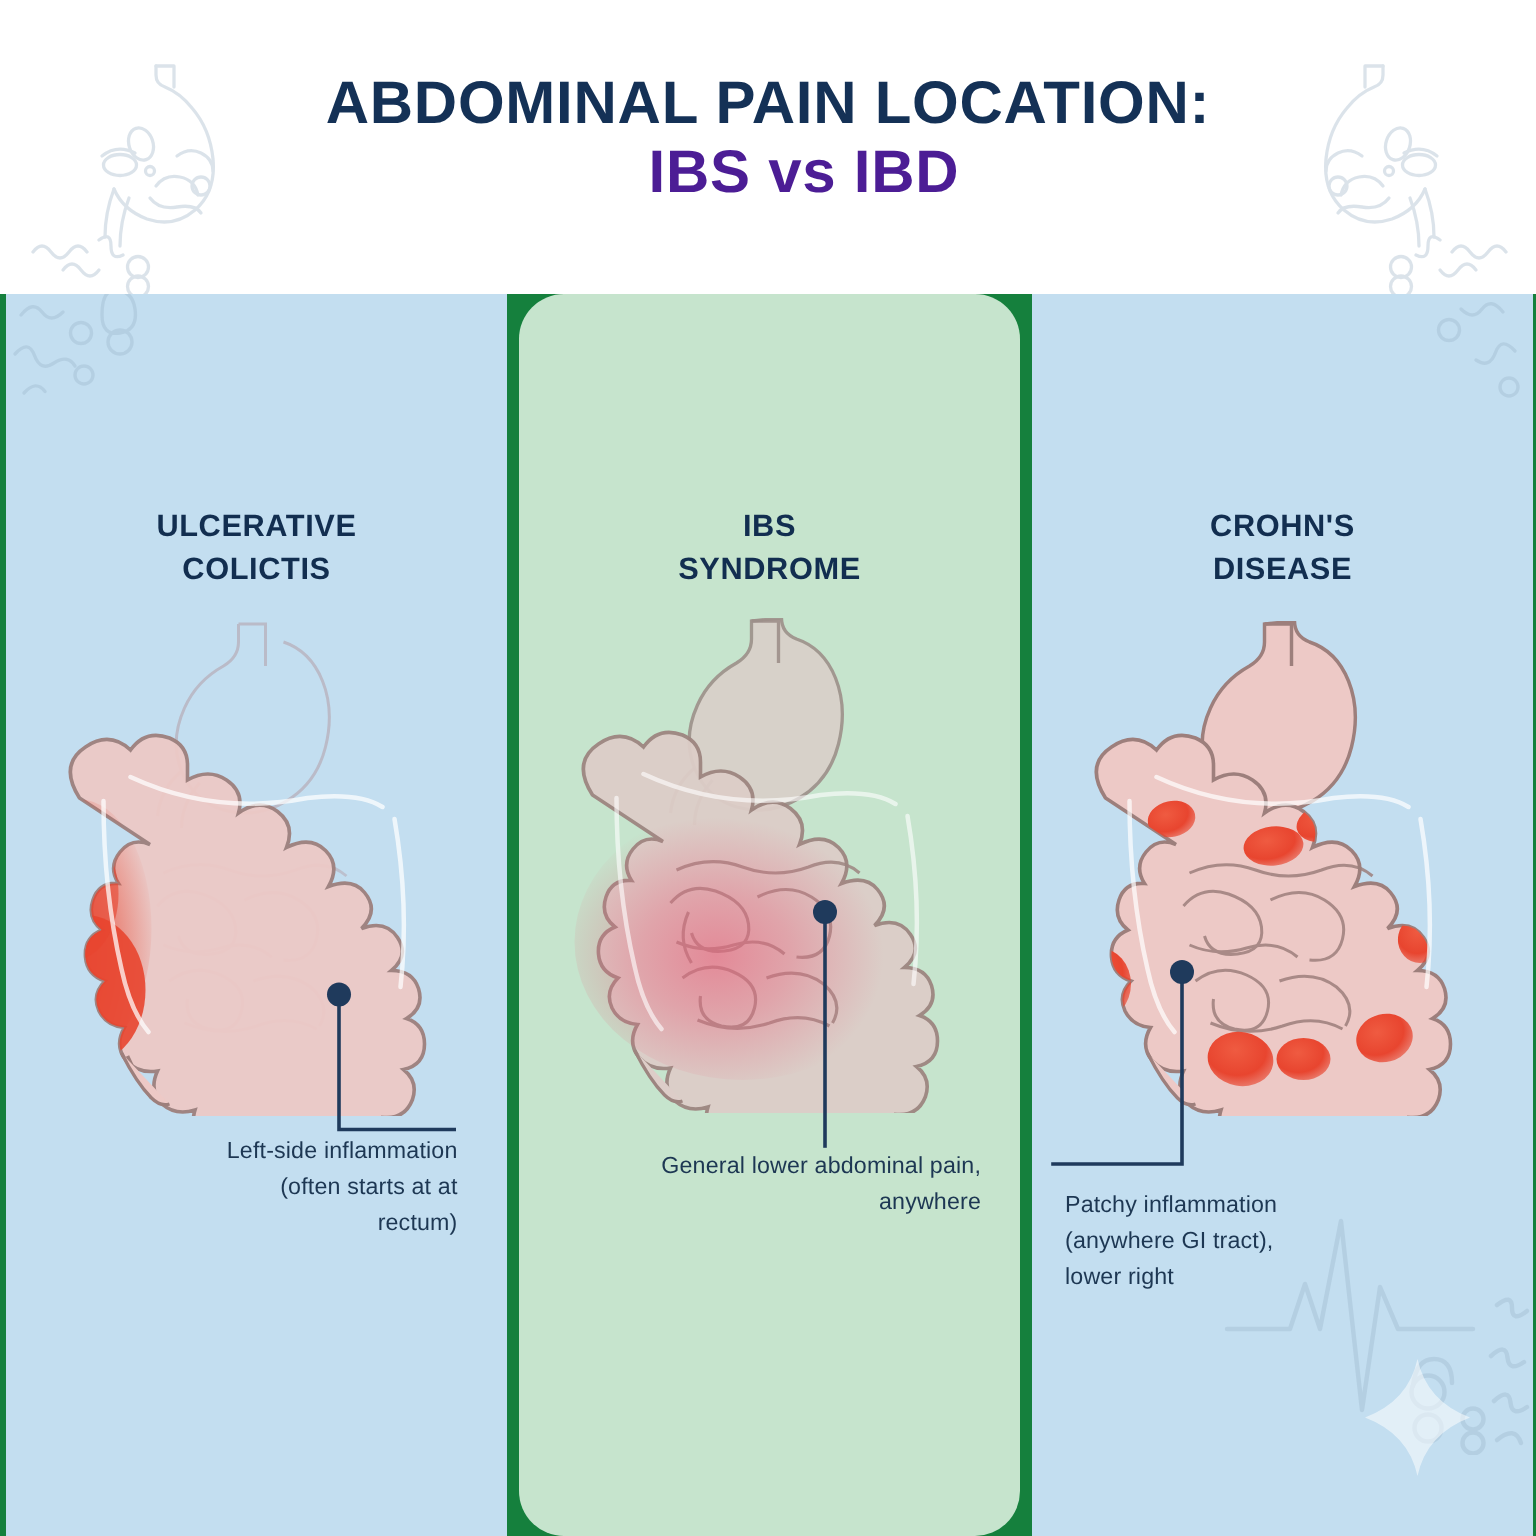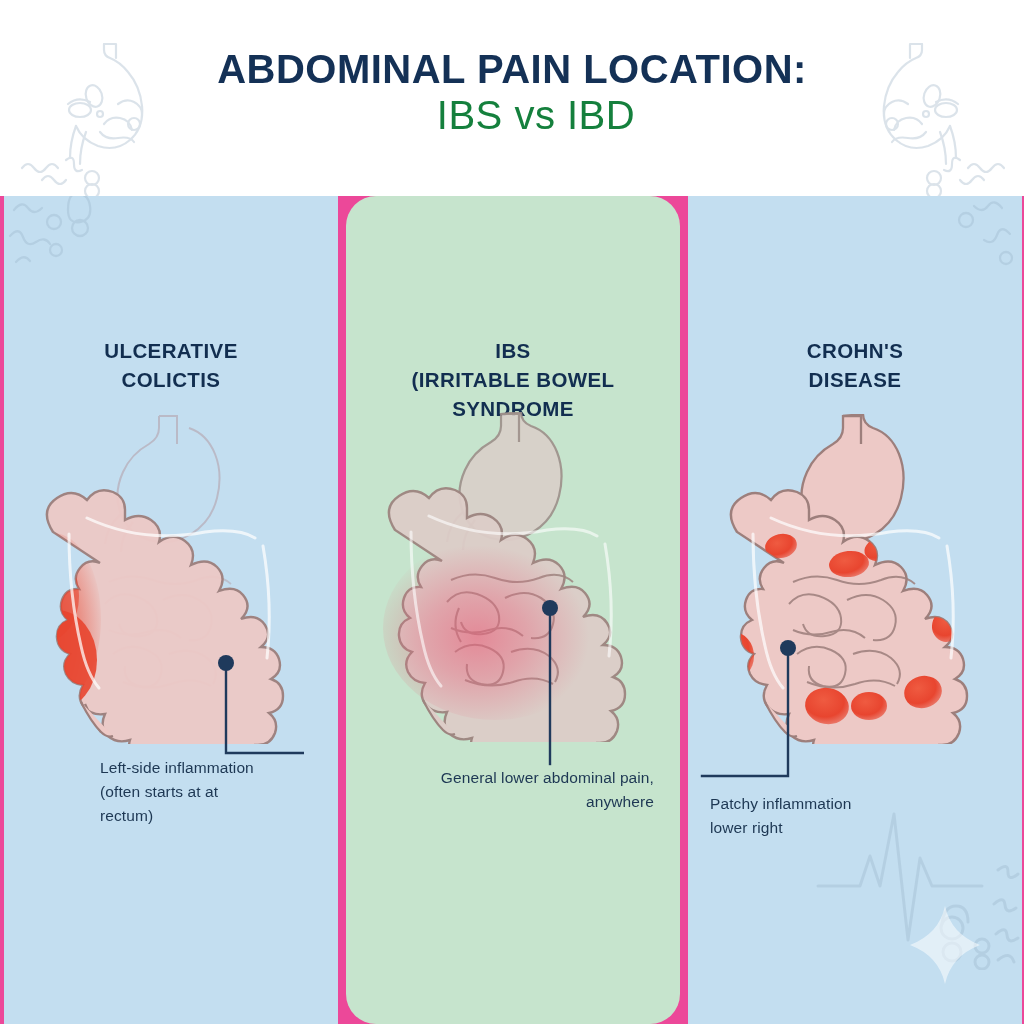--- a/index.html
+++ b/index.html
@@ -42,34 +42,34 @@
   .title-line1 {
     font-size:40px;
     font-weight:bold;
     letter-spacing:.5px;
     color:#143156;
     line-height:1.08;
     white-space:nowrap;
   }
   .title-line2 {
     font-size:40px;
-    font-weight:normal;
+    font-weight:bold;
     letter-spacing:.5px;
-    color:#15803d;
+    color:#4c1d95;
     line-height:1.22;
     white-space:nowrap;
     margin-left:48px;
   }
 
   
   .panels {
     position:absolute;
     left:0; top:196px;
     width:1024px; height:828px;
-    background:#ec4899;
+    background:#15803d;
   }
   .panel {
     position:absolute;
     top:0; height:828px;
     overflow:hidden;
   }
   .panel.p0 { left:4px;   width:334px; background:#c3def0; }
   .panel.p1 { left:346px; width:334px; background:#c6e4cd; }
   .panel.p2 { left:688px; width:334px; background:#c3def0; }
 
@@ -107,20 +107,21 @@
   
   .caption {
     position:absolute;
     font-size:15.5px;
     color:#1d3753;
     line-height:1.55;
     letter-spacing:.1px;
   }
   .caption.cap0 {
     left:96px; top:560px; width:205px;
+    text-align:right;
   }
   .caption.cap1 {
     left:30px; top:570px; width:278px;
     text-align:right;
   }
   .caption.cap2 {
     left:22px; top:596px; width:215px;
     text-align:left;
   }
 
@@ -294,21 +295,20 @@
         <div>Left-side inflammation</div>
         <div>(often starts at at</div>
         <div>rectum)</div>
       </div>
     </div>
 
     <div class="panel p1" style="background: rgb(198, 228, 205); border-radius: 30px;">
 
       <div class="panel-title">
         <div>IBS</div>
-        <div>(IRRITABLE BOWEL</div>
         <div>SYNDROME</div>
       </div>
 
       <svg class="anatomy" viewBox="0 0 316 330">
         <defs>
           <radialGradient id="ibsGlow" cx="0.42" cy="0.55" r="0.5">
             <stop offset="0%" stop-color="#e8607a" stop-opacity="0.62"></stop>
             <stop offset="45%" stop-color="#e8607a" stop-opacity="0.38"></stop>
             <stop offset="100%" stop-color="#e8607a" stop-opacity="0"></stop>
           </radialGradient>
@@ -462,20 +462,21 @@
         <path d="M68 288 q10 20 20 30 q6 6 12 4" fill="#edc9c6" stroke="#9d7f7c" stroke-width="2.2"></path>
       </svg>
 
       <svg class="connector c2" viewBox="0 0 160 160">
         <circle cx="90" cy="12" r="8" fill="#1f3a5c"></circle>
         <path d="M90 20 L90 140 L4 140" fill="none" stroke="#1f3a5c" stroke-width="2.4" stroke-linecap="square"></path>
       </svg>
 
       <div class="caption cap2">
         <div>Patchy inflammation</div>
+        <div>(anywhere GI tract),</div>
         <div> lower right</div>
       </div>
 
       <svg class="panel-deco deco-ecg" viewBox="0 0 210 170">
         <g fill="none" stroke="#a9c4d8" stroke-width="3" stroke-linecap="round" stroke-linejoin="round">
           <path d="M2 86 L44 86 L54 56 L64 86 L78 14 L92 140 L104 58 L116 86 L166 86"></path>
           <path d="M182 70 q10 -8 10 2 q0 10 10 2"></path>
           <path d="M178 104 q10 -9 11 1 q1 10 11 3"></path>
           <path d="M180 134 q10 -9 11 1 q1 10 11 3"></path>
           <path d="M182 160 q12 -10 16 2"></path>

